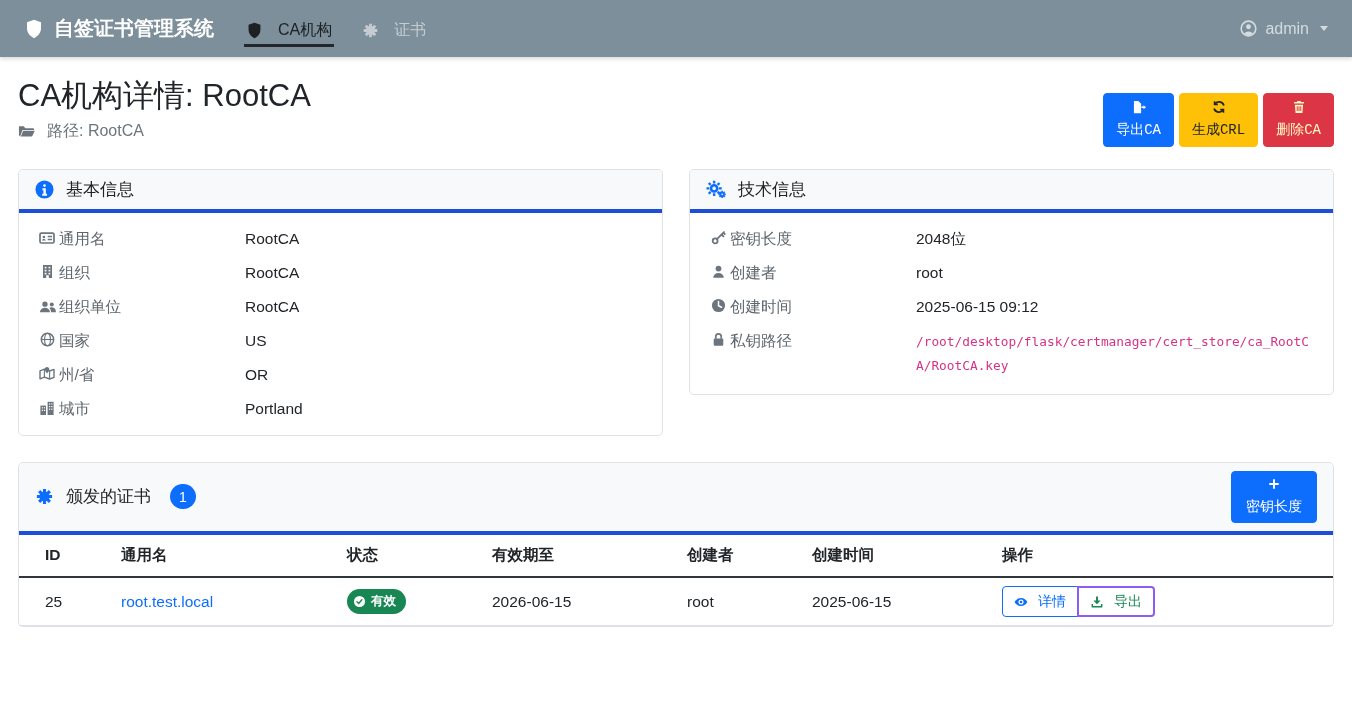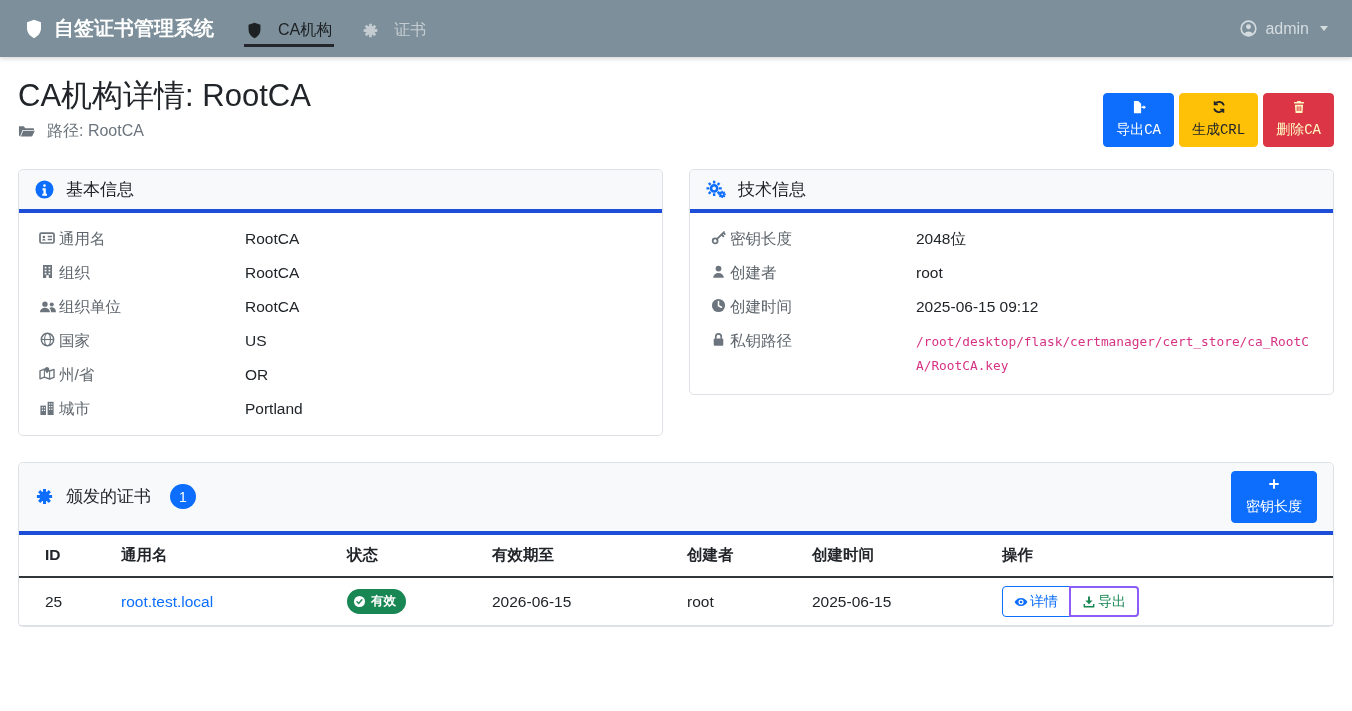--- a/index.html
+++ b/index.html
@@ -78,21 +78,21 @@
   th:first-child, td:first-child { padding-left:26px; }
 
   .cn-link { color:#0d6efd; text-decoration:none; cursor:pointer; }
   .status-badge {
     display:inline-flex; align-items:center; gap:5px;
     background:#198754; color:#fff; font-size:12.5px; font-weight:bold;
     padding:4px 10px 4px 6px; border-radius:50rem;
   }
   .btn-group { display:inline-flex; }
   .btn-sm-outline {
-    display:inline-flex; align-items:center; gap:2px; background:#fff;
+    display:inline-flex; align-items:center; gap:10px; background:#fff;
     font-family:inherit; font-size:14px; padding:4px 11px; cursor:pointer; line-height:1.4;
   }
   .btn-outline-primary { color:#0d6efd; border:1px solid #0d6efd; border-radius:4px 0 0 4px; }
   .btn-outline-success { color:#198754; border:2px solid #8b5cf6; border-radius:0 4px 4px 0; margin-left:-1px; }
 </style>
 </head>
 <body>
 
 <nav class="navbar">
   <div class="brand">

